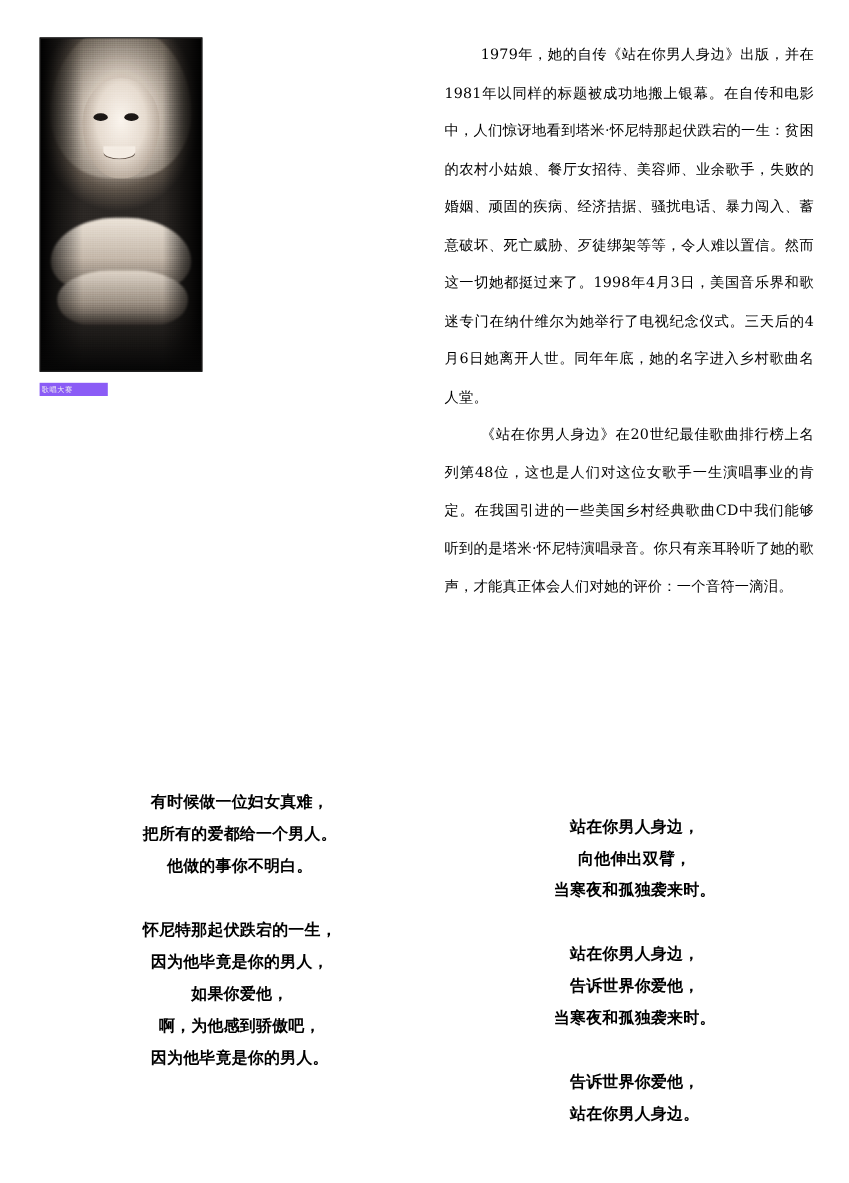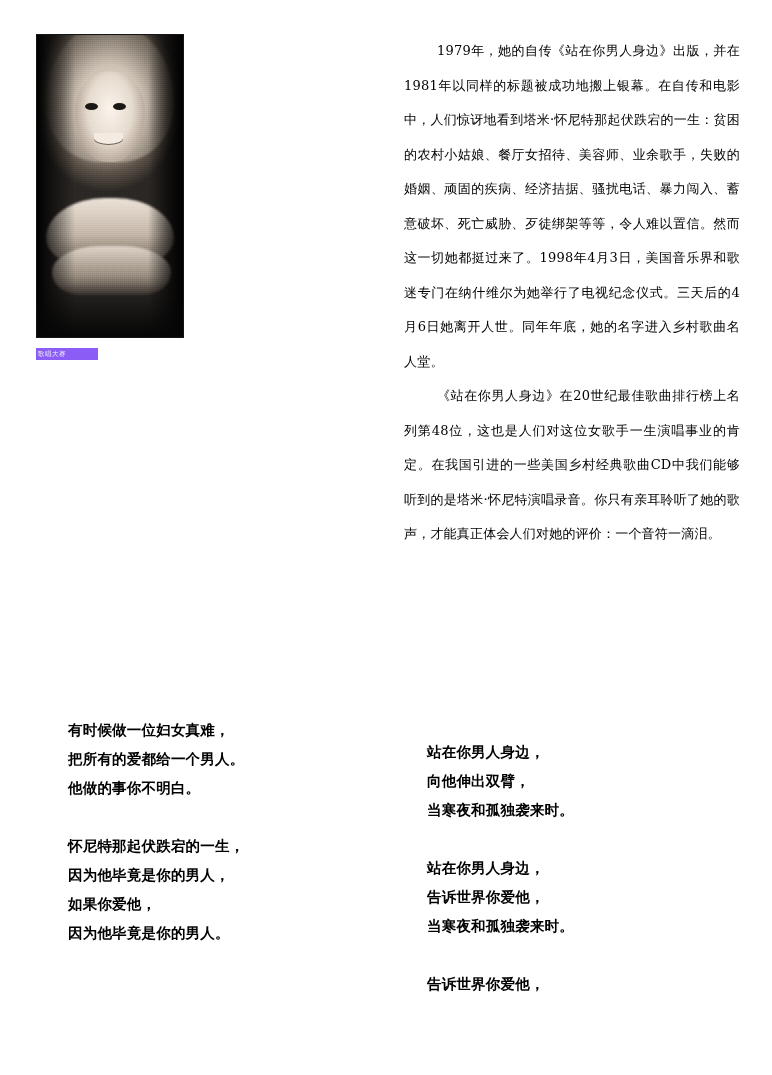--- a/index.html
+++ b/index.html
@@ -172,20 +172,21 @@
     width: 772px;
     height: 340px;
   }
   .lyrics .col {
     position: absolute;
     font-family: "DejaVu Sans", "Liberation Sans", sans-serif;
     font-weight: bold;
     font-size: 14.5px;
     line-height: 29px;
     letter-spacing: .2px;
+    text-align: center;
   }
   .lyrics .col-left { left: 68px; top: 0; width: 300px; }
   .lyrics .col-right { left: 427px; top: 22px; width: 300px; }
   .stanza { margin: 0 0 29px 0; }
   .stanza:last-child { margin-bottom: 0; }
   .line { white-space: nowrap; }
 </style>
 </head>
 <body>
 
@@ -221,33 +222,35 @@
   <div class="col col-left">
     <div class="stanza">
       <div class="line">有时候做一位妇女真难，</div>
       <div class="line">把所有的爱都给一个男人。</div>
       <div class="line">他做的事你不明白。</div>
     </div>
     <div class="stanza">
       <div class="line">怀尼特那起伏跌宕的一生，</div>
       <div class="line">因为他毕竟是你的男人，</div>
       <div class="line">如果你爱他，</div>
+      <div class="line">啊，为他感到骄傲吧，</div>
       <div class="line">因为他毕竟是你的男人。</div>
     </div>
   </div>
 
   <div class="col col-right">
     <div class="stanza">
       <div class="line">站在你男人身边，</div>
       <div class="line">向他伸出双臂，</div>
       <div class="line">当寒夜和孤独袭来时。</div>
     </div>
     <div class="stanza">
       <div class="line">站在你男人身边，</div>
       <div class="line">告诉世界你爱他，</div>
       <div class="line">当寒夜和孤独袭来时。</div>
     </div>
     <div class="stanza">
       <div class="line">告诉世界你爱他，</div>
+      <div class="line">站在你男人身边。</div>
     </div>
   </div>
 
 </div>
 
 </body></html>

